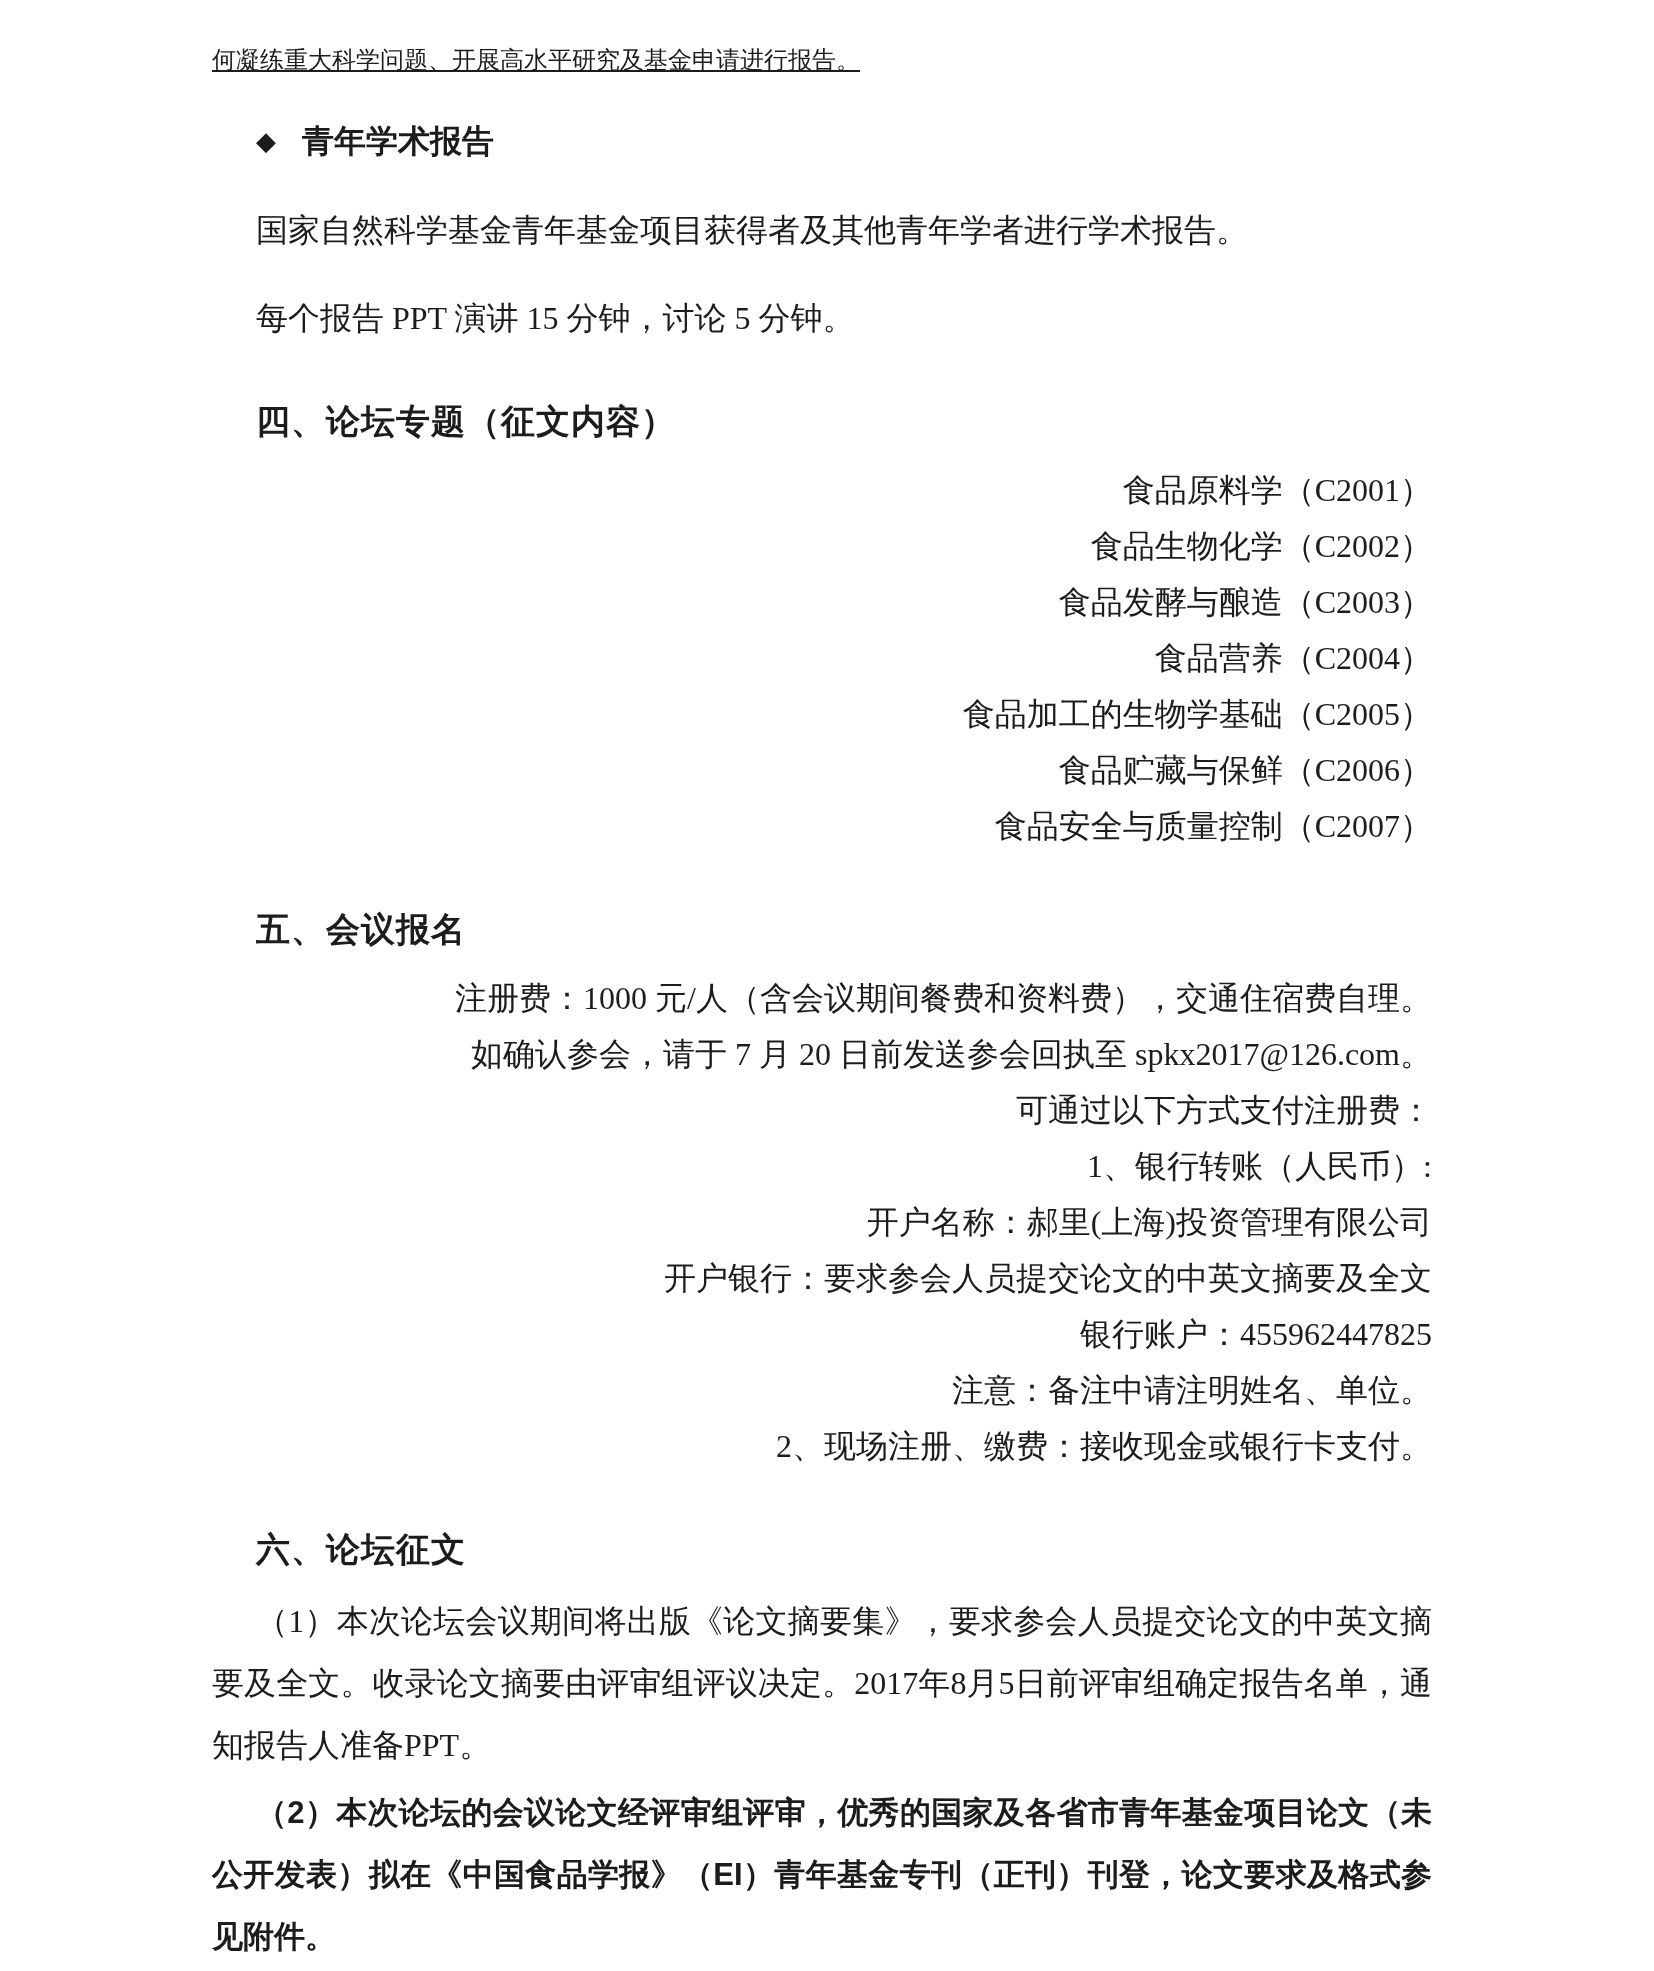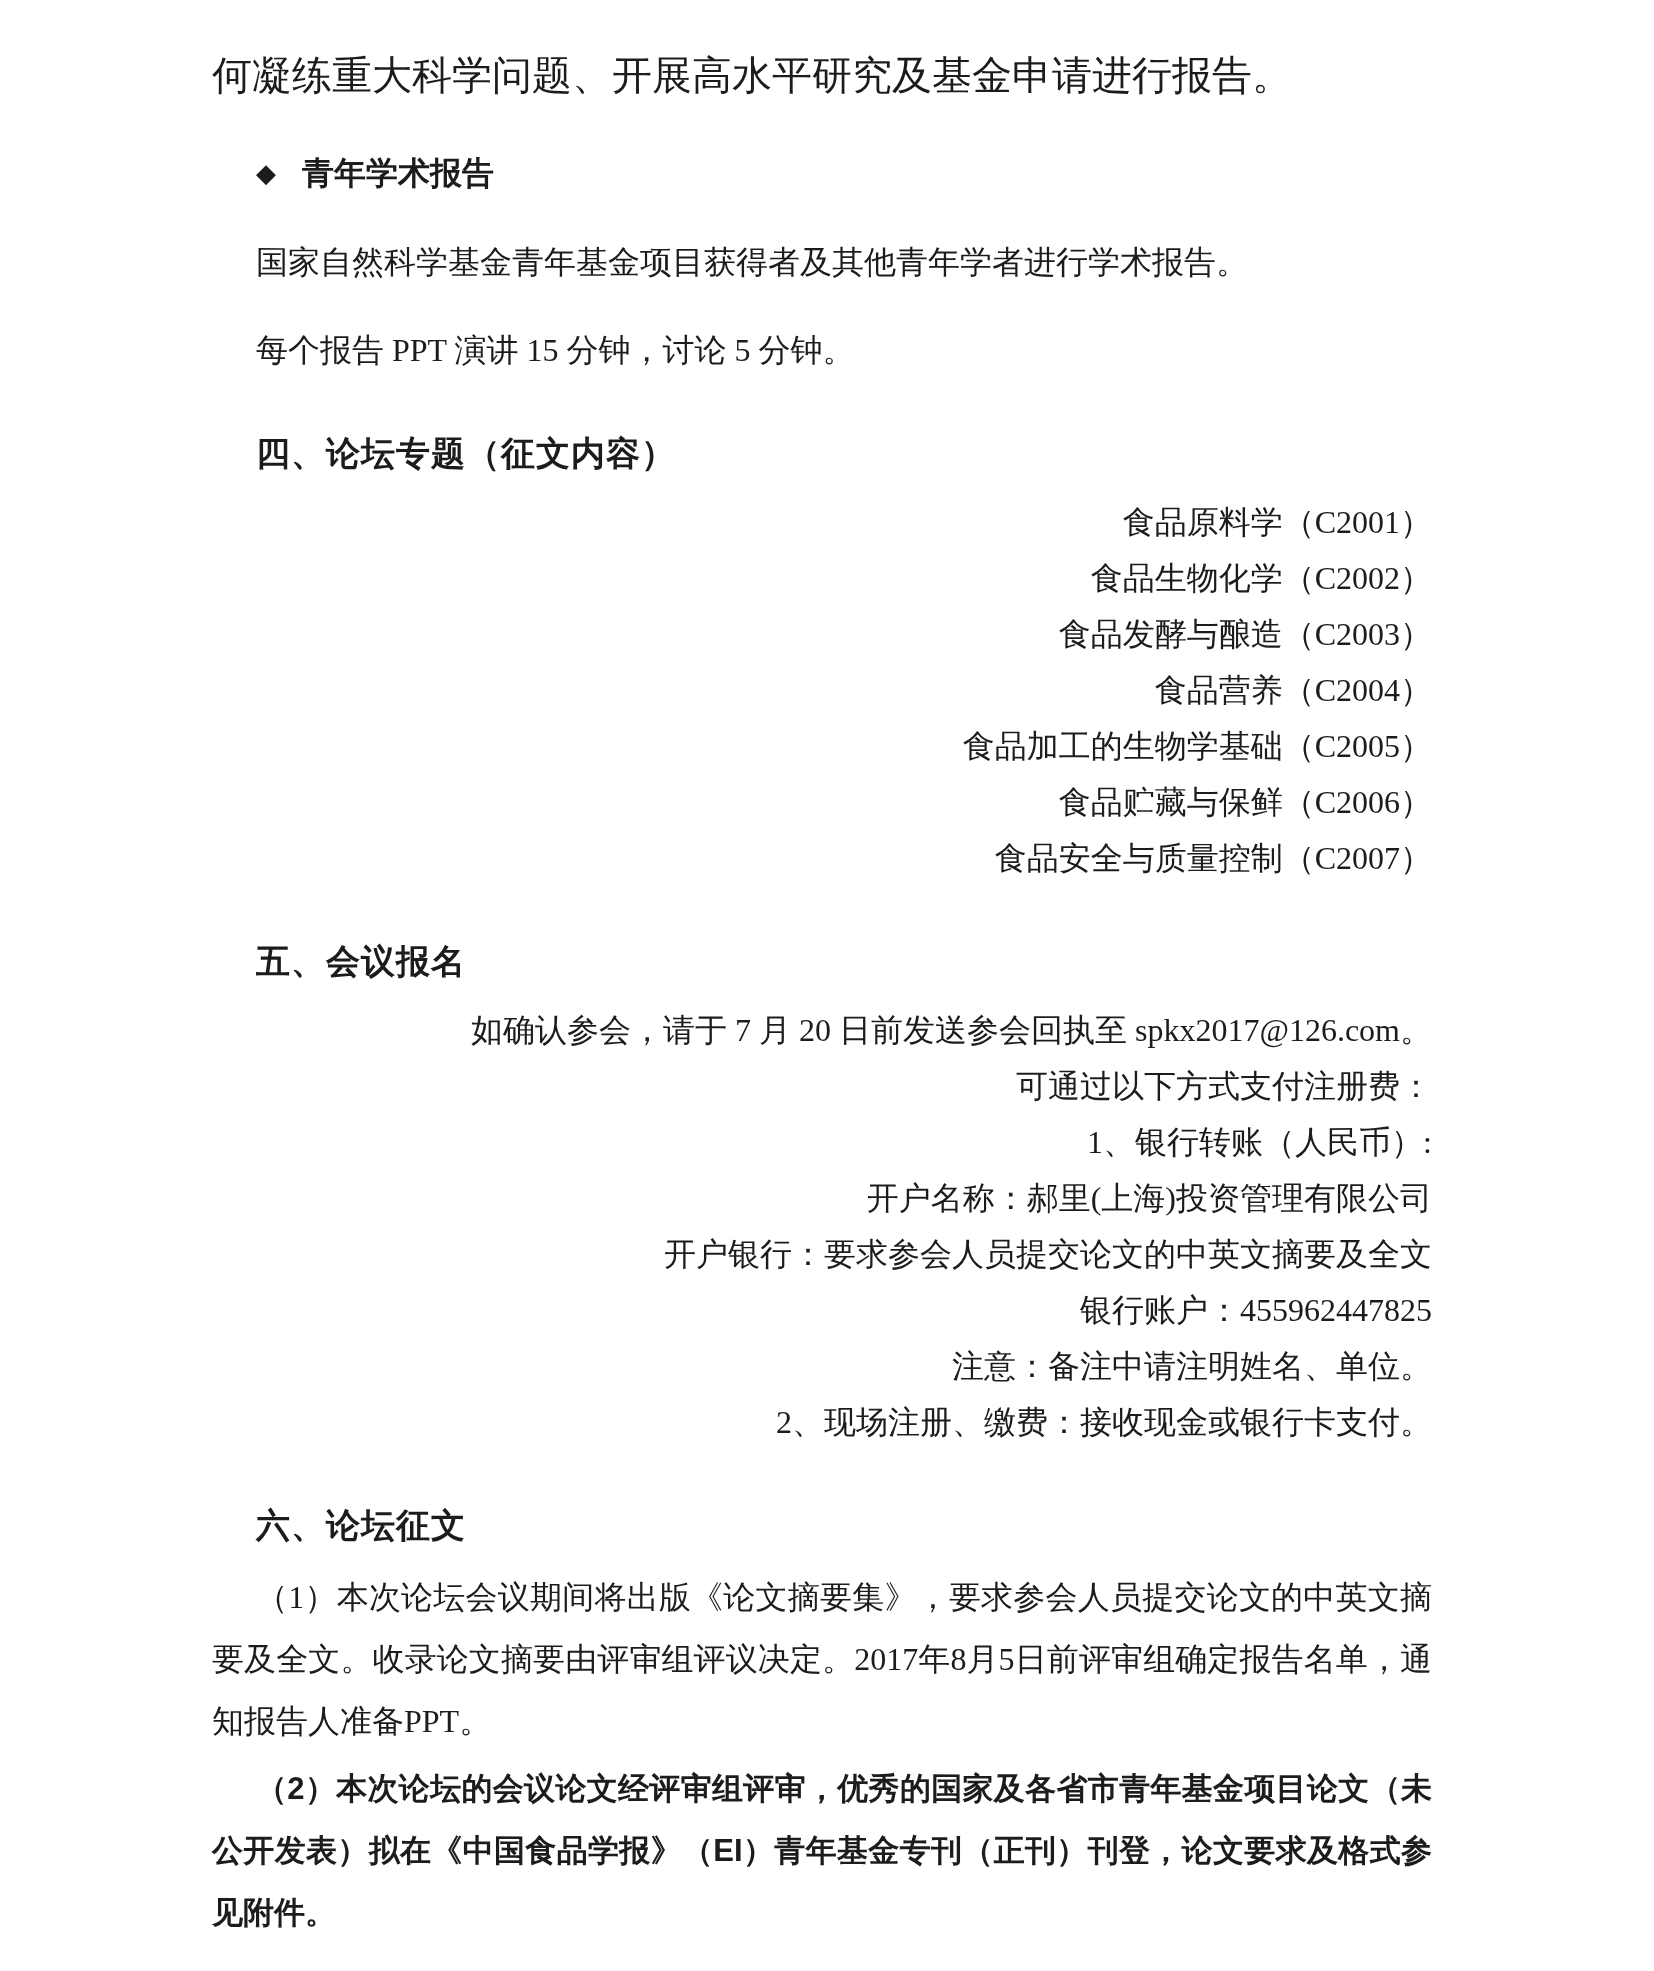--- a/index.html
+++ b/index.html
@@ -21,21 +21,21 @@
   }
   
   .line {
     font-size: 32px;
     line-height: 56px;
     white-space: nowrap;
   }
   .indent { padding-left: 44px; }
 
   
-  .cont-line { font-size: 40px; line-height: 56px; }
+  .cont-line { font-size: 24px; line-height: 56px; text-decoration: underline; }
 
   
   .bullet-head {
     padding-left: 44px;
     margin: 10px 0 4px 0;
     font-family: "Liberation Sans", "DejaVu Sans", sans-serif;
     font-weight: bold;
     font-size: 32px;
     line-height: 58px;
     display: flex;
@@ -99,20 +99,21 @@
       <p class="line indent">食品发酵与酿造（C2003）</p>
       <p class="line indent">食品营养（C2004）</p>
       <p class="line indent">食品加工的生物学基础（C2005）</p>
       <p class="line indent">食品贮藏与保鲜（C2006）</p>
       <p class="line indent">食品安全与质量控制（C2007）</p>
     </div>
 
     <h2 class="sec-head">五、会议报名</h2>
 
     <div class="reg-list">
+      <p class="line indent">注册费：1000 元/人（含会议期间餐费和资料费），交通住宿费自理。</p>
       <p class="line indent">如确认参会，请于 7 月 20 日前发送参会回执至 spkx2017@126.com。</p>
       <p class="line indent">可通过以下方式支付注册费：</p>
       <p class="line indent">1、银行转账（人民币）:</p>
       <p class="line indent">开户名称：郝里(上海)投资管理有限公司</p>
       <p class="line indent">开户银行：要求参会人员提交论文的中英文摘要及全文</p>
       <p class="line indent">银行账户：455962447825</p>
       <p class="line indent">注意：备注中请注明姓名、单位。</p>
       <p class="line indent">2、现场注册、缴费：接收现金或银行卡支付。</p>
     </div>
 

